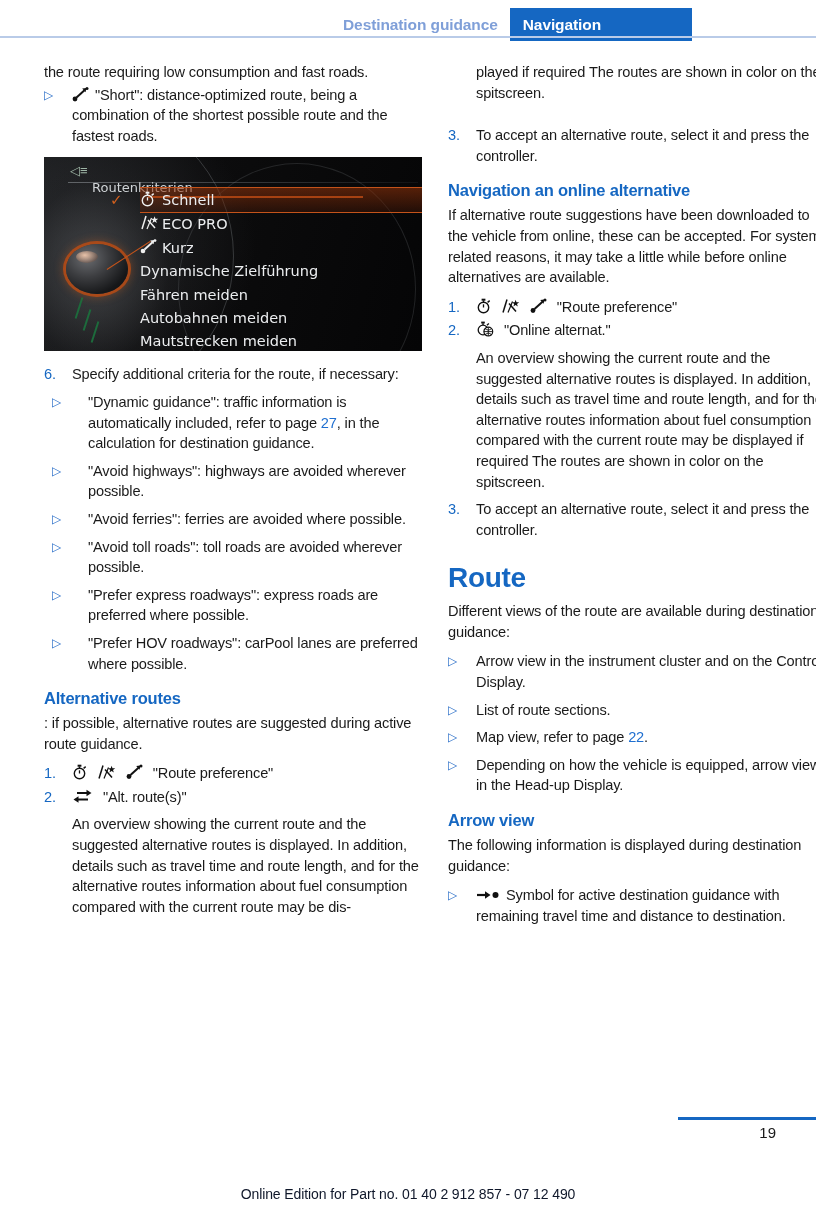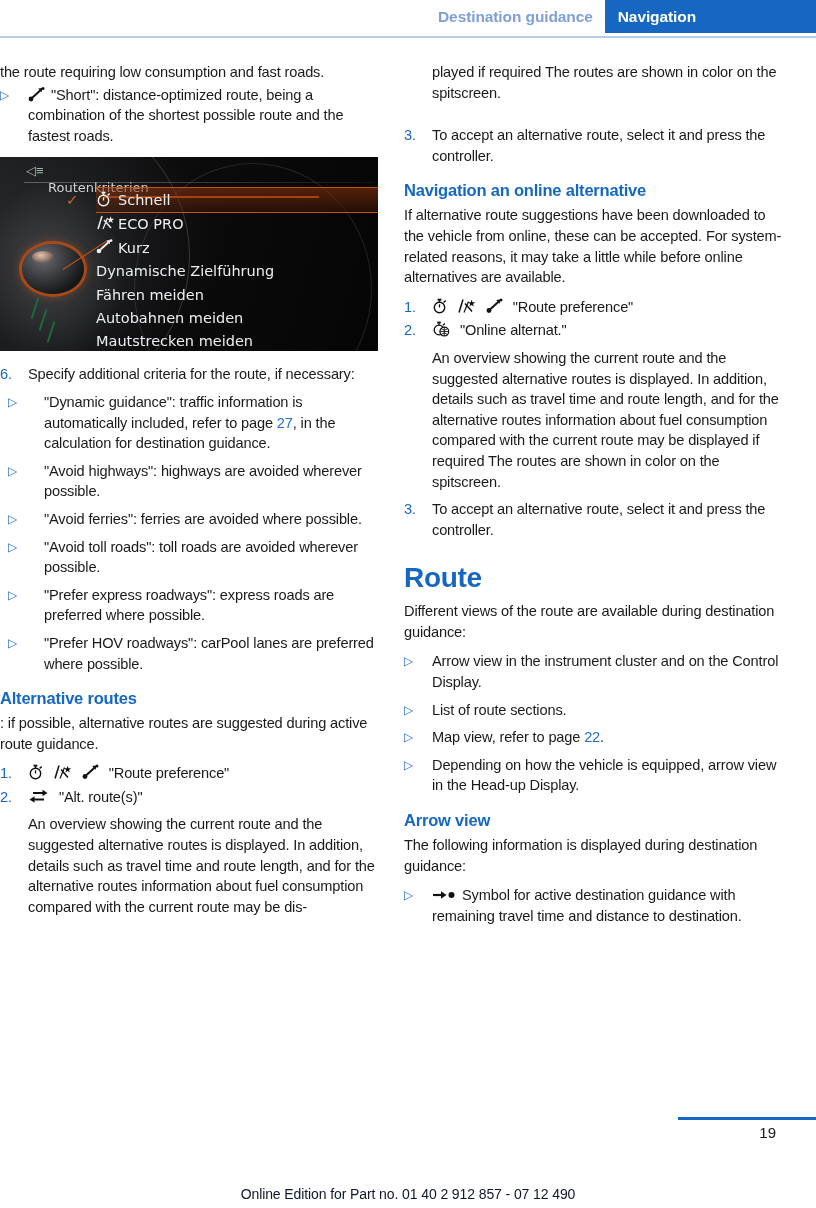--- a/index.html
+++ b/index.html
@@ -12,22 +12,22 @@
     height: 1208px;
     position: relative;
     font-family: "Liberation Sans", sans-serif;
     color: #1a1a1a;
     overflow: hidden;
   }
 
   
   .header {
     position: absolute;
-    top: 0; left: 0;
-    width: 816px;
+    top: 8px; left: 0;
+    width: 692px;
     height: 33px;
     display: flex;
     justify-content: flex-end;
     align-items: stretch;
     text-align: right;
   }
   .hdr-chapter {
     display: flex;
     align-items: center;
     padding: 0 12px 0 14px;
@@ -36,37 +36,38 @@
     color: #7f9fd8;
     letter-spacing: -0.1px;
   }
   .hdr-section {
     display: flex;
     align-items: center;
     background: #1567c2;
     color: #ffffff;
     font-size: 15.5px;
     font-weight: bold;
-    padding: 0 120px 0 13px;
+    padding: 0 91px 0 13px;
     letter-spacing: -0.1px;
   }
   .hdr-rule {
     position: absolute;
     top: 36px;
     left: 0;
     width: 816px;
     height: 2px;
     background: #b9cbe8;
   }
 
   
   .col {
     position: absolute;
     top: 62px;
     width: 378px;
+    padding-left: 44px;
   }
   .col-left  { left: 0px; }
   .col-right { left: 404px; }
 
   p, .li-text { margin: 0; }
 
   .para {
     font-size: 14.6px;
     line-height: 20.6px;
     margin-bottom: 9px;

